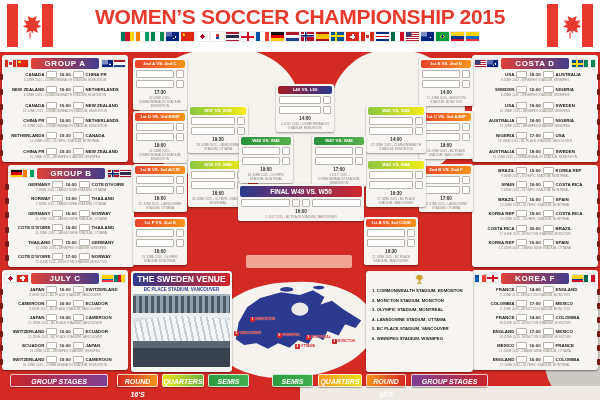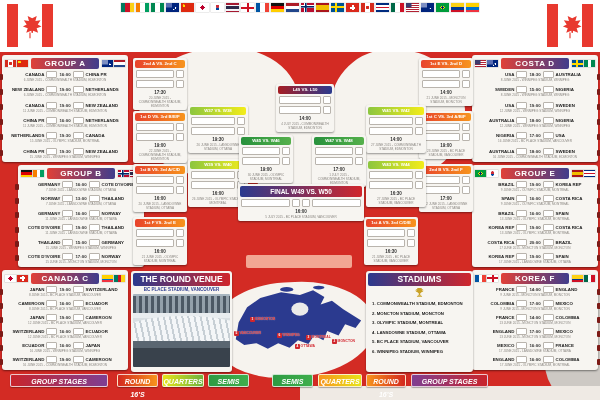--- a/index.html
+++ b/index.html
@@ -49,21 +49,21 @@
   .flag-spain{background:linear-gradient(180deg,#aa151b 0 25%,#f1bf00 25% 75%,#aa151b 75%);}
   .flag-costarica{background:linear-gradient(180deg,#002b7f 0 20%,#fff 20% 40%,#ce1126 40% 60%,#fff 60% 80%,#002b7f 80%);}
   .flag-france{background:linear-gradient(90deg,#0055a4 0 33%,#fff 33% 66%,#ef4135 66%);}
   .flag-england{background:linear-gradient(#ce1124,#ce1124) center/13px 2px no-repeat,linear-gradient(#ce1124,#ce1124) center/2px 9px no-repeat,#fff;}
   .flag-colombia{background:linear-gradient(180deg,#fcd116 0 50%,#003893 50% 75%,#ce1126 75%);}
   .flag-mexico{background:linear-gradient(90deg,#006847 0 33%,#fff 33% 66%,#ce1126 66%);}
 
   
   .group-box{position:absolute;width:126px;background:#f7f5f1;border-radius:3px;
              box-shadow:0 1px 2px rgba(0,0,0,.45);}
-  .g-a{left:2px;top:55px;height:107px;}  .g-b{left:18px;top:165px;height:102px;}
+  .g-a{left:2px;top:55px;height:107px;}  .g-b{left:8px;top:165px;height:102px;}
   .g-c{left:2px;top:270px;height:100px;} .g-d{left:472px;top:55px;height:107px;}
   .g-e{left:472px;top:165px;height:102px;}.g-f{left:472px;top:270px;height:100px;}
   .gb-head{display:flex;align-items:center;justify-content:space-between;padding:2px 3px 0;height:12px;}
   .gb-title{flex:1;margin:12px 3px;text-align:center;background:linear-gradient(90deg,#e04038,#403d8c);
             color:#fff;font-weight:bold;font-size:8px;line-height:11px;border-radius:2px;letter-spacing:.6px;}
   .gb-flags{display:flex;gap:1px;}
   .matches{display:flex;flex-direction:column;justify-content:space-around;height:calc(100% - 15px);padding:0 3px 2px;}
   .m-top{display:flex;align-items:center;justify-content:center;gap:2px;height:7px;}
   .m-team{font-size:4.4px;font-weight:bold;color:#222;white-space:nowrap;width:35px;}
   .m-team.home{text-align:right;} .m-team.away{text-align:left;}
@@ -165,20 +165,21 @@
     <div class="cflag cflag-l">
       <svg viewBox="0 0 32 32">
           <path d="M16 1l2.7 5.4 5.6-2.6-1.6 6 6.3-.9-3.5 5.2 4.6 2.6-5.9 2 1.8 5.5-6.1-2.4-.5 2.8h-1.4l-.5-2.8-6.1 2.4 1.8-5.5-5.9-2 4.6-2.6-3.5-5.2 6.3.9-1.6-6 5.6 2.6zM15.3 24h1.4v7h-1.4z"></path>
         </svg>
     </div>
     <div class="cflag cflag-r">
       <svg viewBox="0 0 32 32">
           <path d="M16 1l2.7 5.4 5.6-2.6-1.6 6 6.3-.9-3.5 5.2 4.6 2.6-5.9 2 1.8 5.5-6.1-2.4-.5 2.8h-1.4l-.5-2.8-6.1 2.4 1.8-5.5-5.9-2 4.6-2.6-3.5-5.2 6.3.9-1.6-6 5.6 2.6zM15.3 24h1.4v7h-1.4z"></path>
         </svg>
     </div>
+    <div class="title">WOMEN’S SOCCER CHAMPIONSHIP 2015</div>
     <div class="flag-row">
         <span class="flag flag-cameroon"></span>
         <span class="flag flag-cotedivoire"></span>
         <span class="flag flag-nigeria"></span>
         <span class="flag flag-australia"></span>
         <span class="flag flag-china"></span>
         <span class="flag flag-japan"></span>
         <span class="flag flag-korea"></span>
         <span class="flag flag-thailand"></span>
         <span class="flag flag-england"></span>
@@ -361,21 +362,21 @@
           <div class="m-detail">15 JUNE 2015 - MONCTON STADIUM, MONCTON</div>
         </div>
       </div>
     </div>
   <div class="group-box g-c">
       <div class="gb-head">
         <span class="gb-flags">
           <span class="flag flag-japan"></span>
           <span class="flag flag-switzerland"></span>
         </span>
-        <span class="gb-title">CANADA C</span>
+        <span class="gb-title">JULY C</span>
         <span class="gb-flags">
           <span class="flag flag-ecuador"></span>
           <span class="flag flag-cameroon"></span>
         </span>
       </div>
       <span class="gtab tab-l" style="top: 18.5px;"></span>
       <span class="gtab tab-l" style="top: 32.5px;"></span>
       <span class="gtab tab-l" style="top: 46.5px;"></span>
       <span class="gtab tab-l" style="top: 60.5px;"></span>
       <span class="gtab tab-l" style="top: 74.5px;"></span>
@@ -518,31 +519,20 @@
             <span class="m-box"></span>
             <span class="m-time">18:00</span>
             <span class="m-box"></span>
             <span class="m-team away">SWEDEN</span>
           </div>
           <div class="m-detail">16 JUNE 2015 - COMMONWEALTH STADIUM, EDMONTON</div>
         </div>
       </div>
     </div>
   <div class="group-box g-e">
-      <div class="gb-head">
-        <span class="gb-flags">
-          <span class="flag flag-brazil"></span>
-          <span class="flag flag-korea"></span>
-        </span>
-        <span class="gb-title">GROUP E</span>
-        <span class="gb-flags">
-          <span class="flag flag-spain"></span>
-          <span class="flag flag-costarica"></span>
-        </span>
-      </div>
       <span class="gtab tab-r" style="top: 18.5833px;"></span>
       <span class="gtab tab-r" style="top: 32.9167px;"></span>
       <span class="gtab tab-r" style="top: 47.25px;"></span>
       <span class="gtab tab-r" style="top: 61.5833px;"></span>
       <span class="gtab tab-r" style="top: 75.9167px;"></span>
       <span class="gtab tab-r" style="top: 90.25px;"></span>
       <div class="matches">
         <div class="match">
           <div class="m-top">
             <span class="m-team home">BRAZIL</span>
@@ -890,21 +880,21 @@
         <span class="sbox"></span>
         <span class="wbox"></span>
       </div>
       <div class="btime">16:00</div>
       <div class="bdetail">5 JULY 2015 - BC PLACE STADIUM, VANCOUVER</div>
     </div>
 
   <div class="winners-bar"></div>
 
   <div class="venue">
-    <div class="venue-head">THE ROUND VENUE</div>
+    <div class="venue-head">THE SWEDEN VENUE</div>
     <div class="venue-sub">BC PLACE STADIUM, VANCOUVER</div>
     <div class="venue-photo"></div>
   </div>
 
   <div class="map">
     <svg viewBox="0 0 140 90">
       <path d="M4 56 L7 38 L16 22 L30 12 L52 6 L72 9 L86 4 L98 11 L94 19 L106 15 L118 24 L137 36 L131 44 L120 40 L113 52 L101 47 L97 57 L87 52 L81 61 L70 57 L61 65 L49 60 L38 66 L26 60 L13 62 Z" fill="#2b3a8f"></path>
       <ellipse cx="72" cy="24" rx="9" ry="7" fill="#f6f3ee" opacity=".95"></ellipse>
       <ellipse cx="58" cy="3" rx="7" ry="2.5" fill="#2b3a8f"></ellipse>
       <ellipse cx="92" cy="1" rx="6" ry="2" fill="#2b3a8f"></ellipse>
@@ -923,21 +913,20 @@
         <span class="city-name">OTTAWA</span>
       </div><div class="city city-vancouver">
         <span class="city-dot">5</span>
         <span class="city-name">VANCOUVER</span>
       </div><div class="city city-winnipeg">
         <span class="city-dot">6</span>
         <span class="city-name">WINNIPEG</span>
       </div></div>
 
   <div class="stadiums">
-    <div class="stad-head">STADIUMS</div>
     <svg class="trophy" viewBox="0 0 20 20">
       <path fill="#c9a227" d="M6 2h8v2.2c1.8 0 3 .2 3 2 0 1.8-1.7 2.8-3.2 2.9A4.4 4.4 0 0 1 11 12v2.2h2.2v1.6H6.8v-1.6H9V12a4.4 4.4 0 0 1-2.8-2.9C4.7 9 3 8 3 6.2c0-1.8 1.2-2 3-2zM4.6 5.4c-.6 0-.7.7-.4 1.2.2.5.8.8 1.3.9zm10.8 0v2.1c.5-.1 1.1-.4 1.3-.9.3-.5.2-1.2-.4-1.2z"></path>
       <rect x="5.4" y="16.6" width="9.2" height="1.8" rx=".4" fill="#c9a227"></rect>
     </svg>
     <div class="stad-list">
         <div class="stad-item">1. COMMONWEALTH STADIUM, EDMONTON</div>
         <div class="stad-item">2. MONCTON STADIUM, MONCTON</div>
         <div class="stad-item">3. OLYMPIC STADIUM, MONTREAL</div>
         <div class="stad-item">4. LANSDOWNE STADIUM, OTTAWA</div>
         <div class="stad-item">5. BC PLACE STADIUM, VANCOUVER</div>

